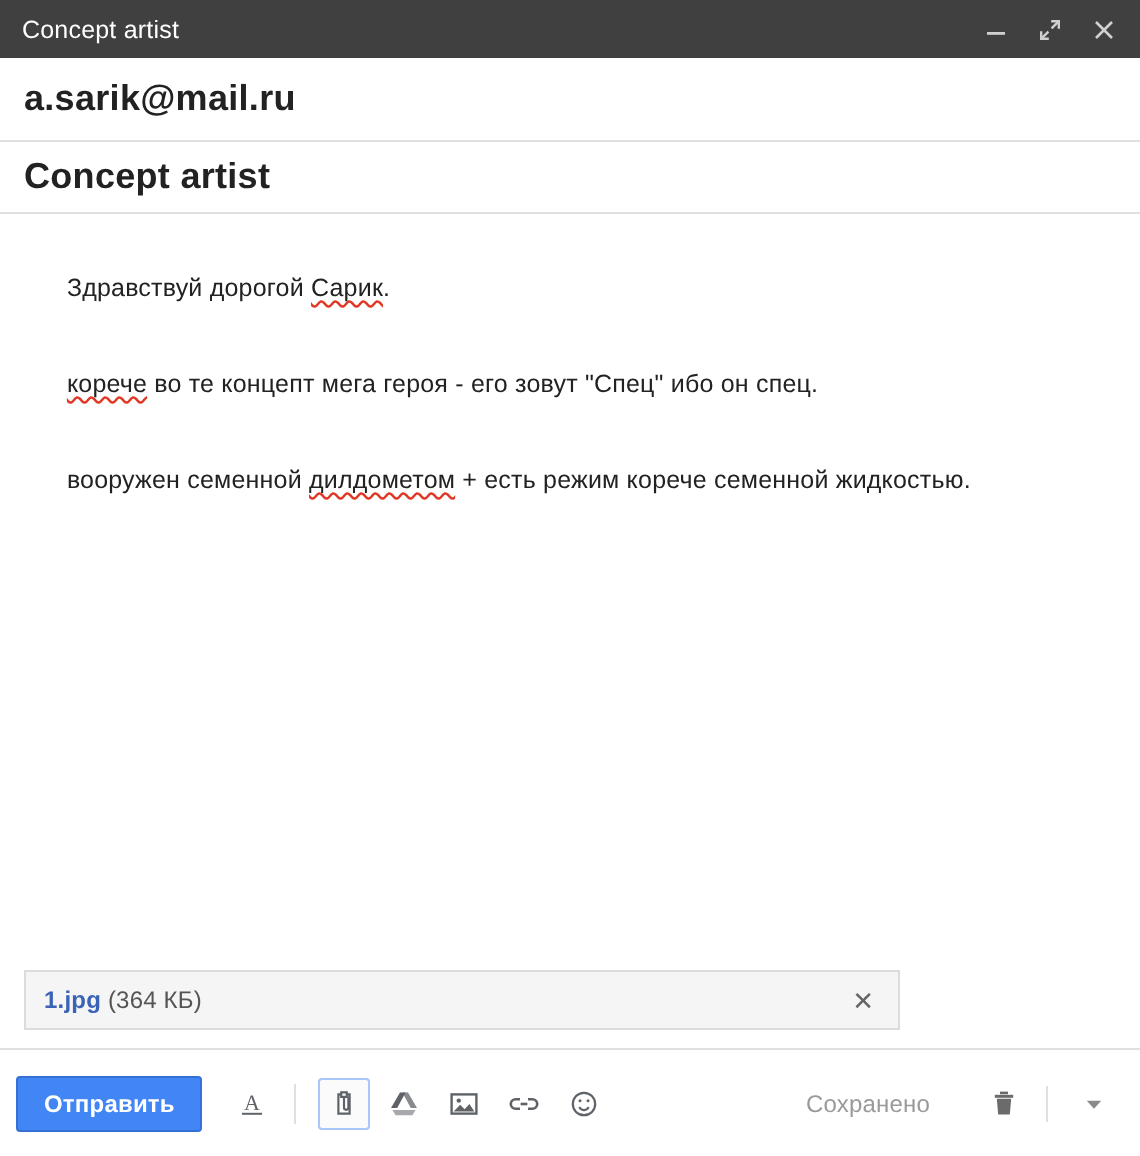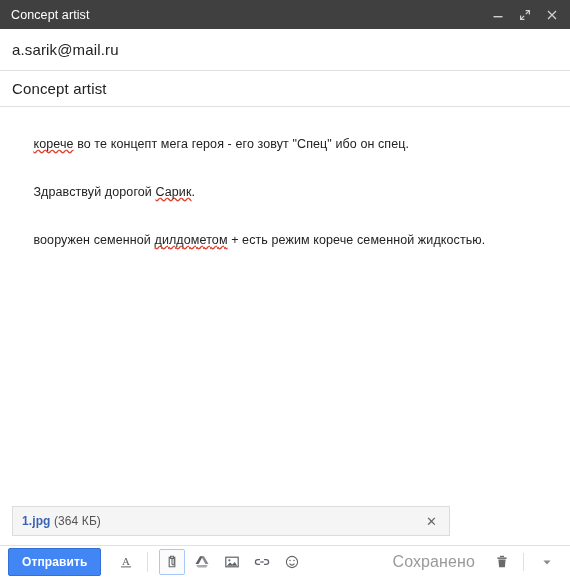--- a/index.html
+++ b/index.html
@@ -62,23 +62,24 @@
     border-bottom: 1px solid #e0e0e0;
     display: flex;
     align-items: center;
     padding: 0 12px;
     box-sizing: border-box;
     flex: none;
     background: #fff;
   }
   .field-row.subject-row { height: 36px; }
   .field-text {
-    font-size: 15px;
+    font-size: 18px;
     color: #222222;
     letter-spacing: 0.15px;
+    font-weight: bold;
   }
   .field-text.to-text { color: #222; }
 
   
   .body-area {
     flex: 1 1 auto;
     padding: 13px 12px 0 12px;
     box-sizing: border-box;
     overflow: hidden;
     background: #ffffff;
@@ -127,21 +128,21 @@
     color: #666666;
     font-size: 13px;
     line-height: 1;
     padding: 2px 3px;
     cursor: pointer;
   }
 
   
   .toolbar {
     flex: none;
-    height: 33px;
+    height: 54px;
     border-top: 1px solid #e0e0e0;
     background: #ffffff;
     display: flex;
     align-items: center;
     padding: 0 10px 0 8px;
     box-sizing: border-box;
   }
   .send-button {
     background: #4285f4;
     color: #ffffff;
@@ -176,23 +177,23 @@
     box-sizing: border-box;
   }
   .tool-sep {
     width: 1px;
     height: 20px;
     background: #e0e0e0;
     margin: 0 7px 0 8px;
   }
   .toolbar-spacer { flex: 1 1 auto; }
   .saved-text {
-    font-size: 16px;
+    font-size: 12px;
     color: #9a9a9a;
-    margin-right: 10px;
+    margin-right: 20px;
     letter-spacing: 0.1px;
   }
   .tool-sep-right {
     width: 1px;
     height: 18px;
     background: #e0e0e0;
     margin: 0 6px 0 8px;
   }
 </style>
 </head>
@@ -227,24 +228,24 @@
   <div class="field-row">
     <span class="field-text to-text" placeholder="Кому">a.sarik@mail.ru</span>
   </div>
 
   <div class="field-row subject-row">
     <span class="field-text" placeholder="Тема">Concept artist</span>
   </div>
 
   <div class="body-area">
     <div class="body-line">
+      <span>Здравствуй дорогой </span><span class="misspelled">Сарик</span><span>.</span>
+    </div>
+    <div class="body-line">
       <span class="misspelled">корече</span><span> во те концепт мега героя - его зовут "Спец" ибо он спец.</span>
-    </div>
-    <div class="body-line">
-      <span>Здравствуй дорогой </span><span class="misspelled">Сарик</span><span>.</span>
     </div>
     <div class="body-line">
       <span>вооружен семенной </span><span class="misspelled">дилдометом</span><span> + есть режим корече семенной жидкостью.</span>
     </div>
   </div>
 
   <div class="attachment-area">
     <div class="attachment-chip">
       <span class="attachment-label">
         <span class="attachment-name">1.jpg</span>

